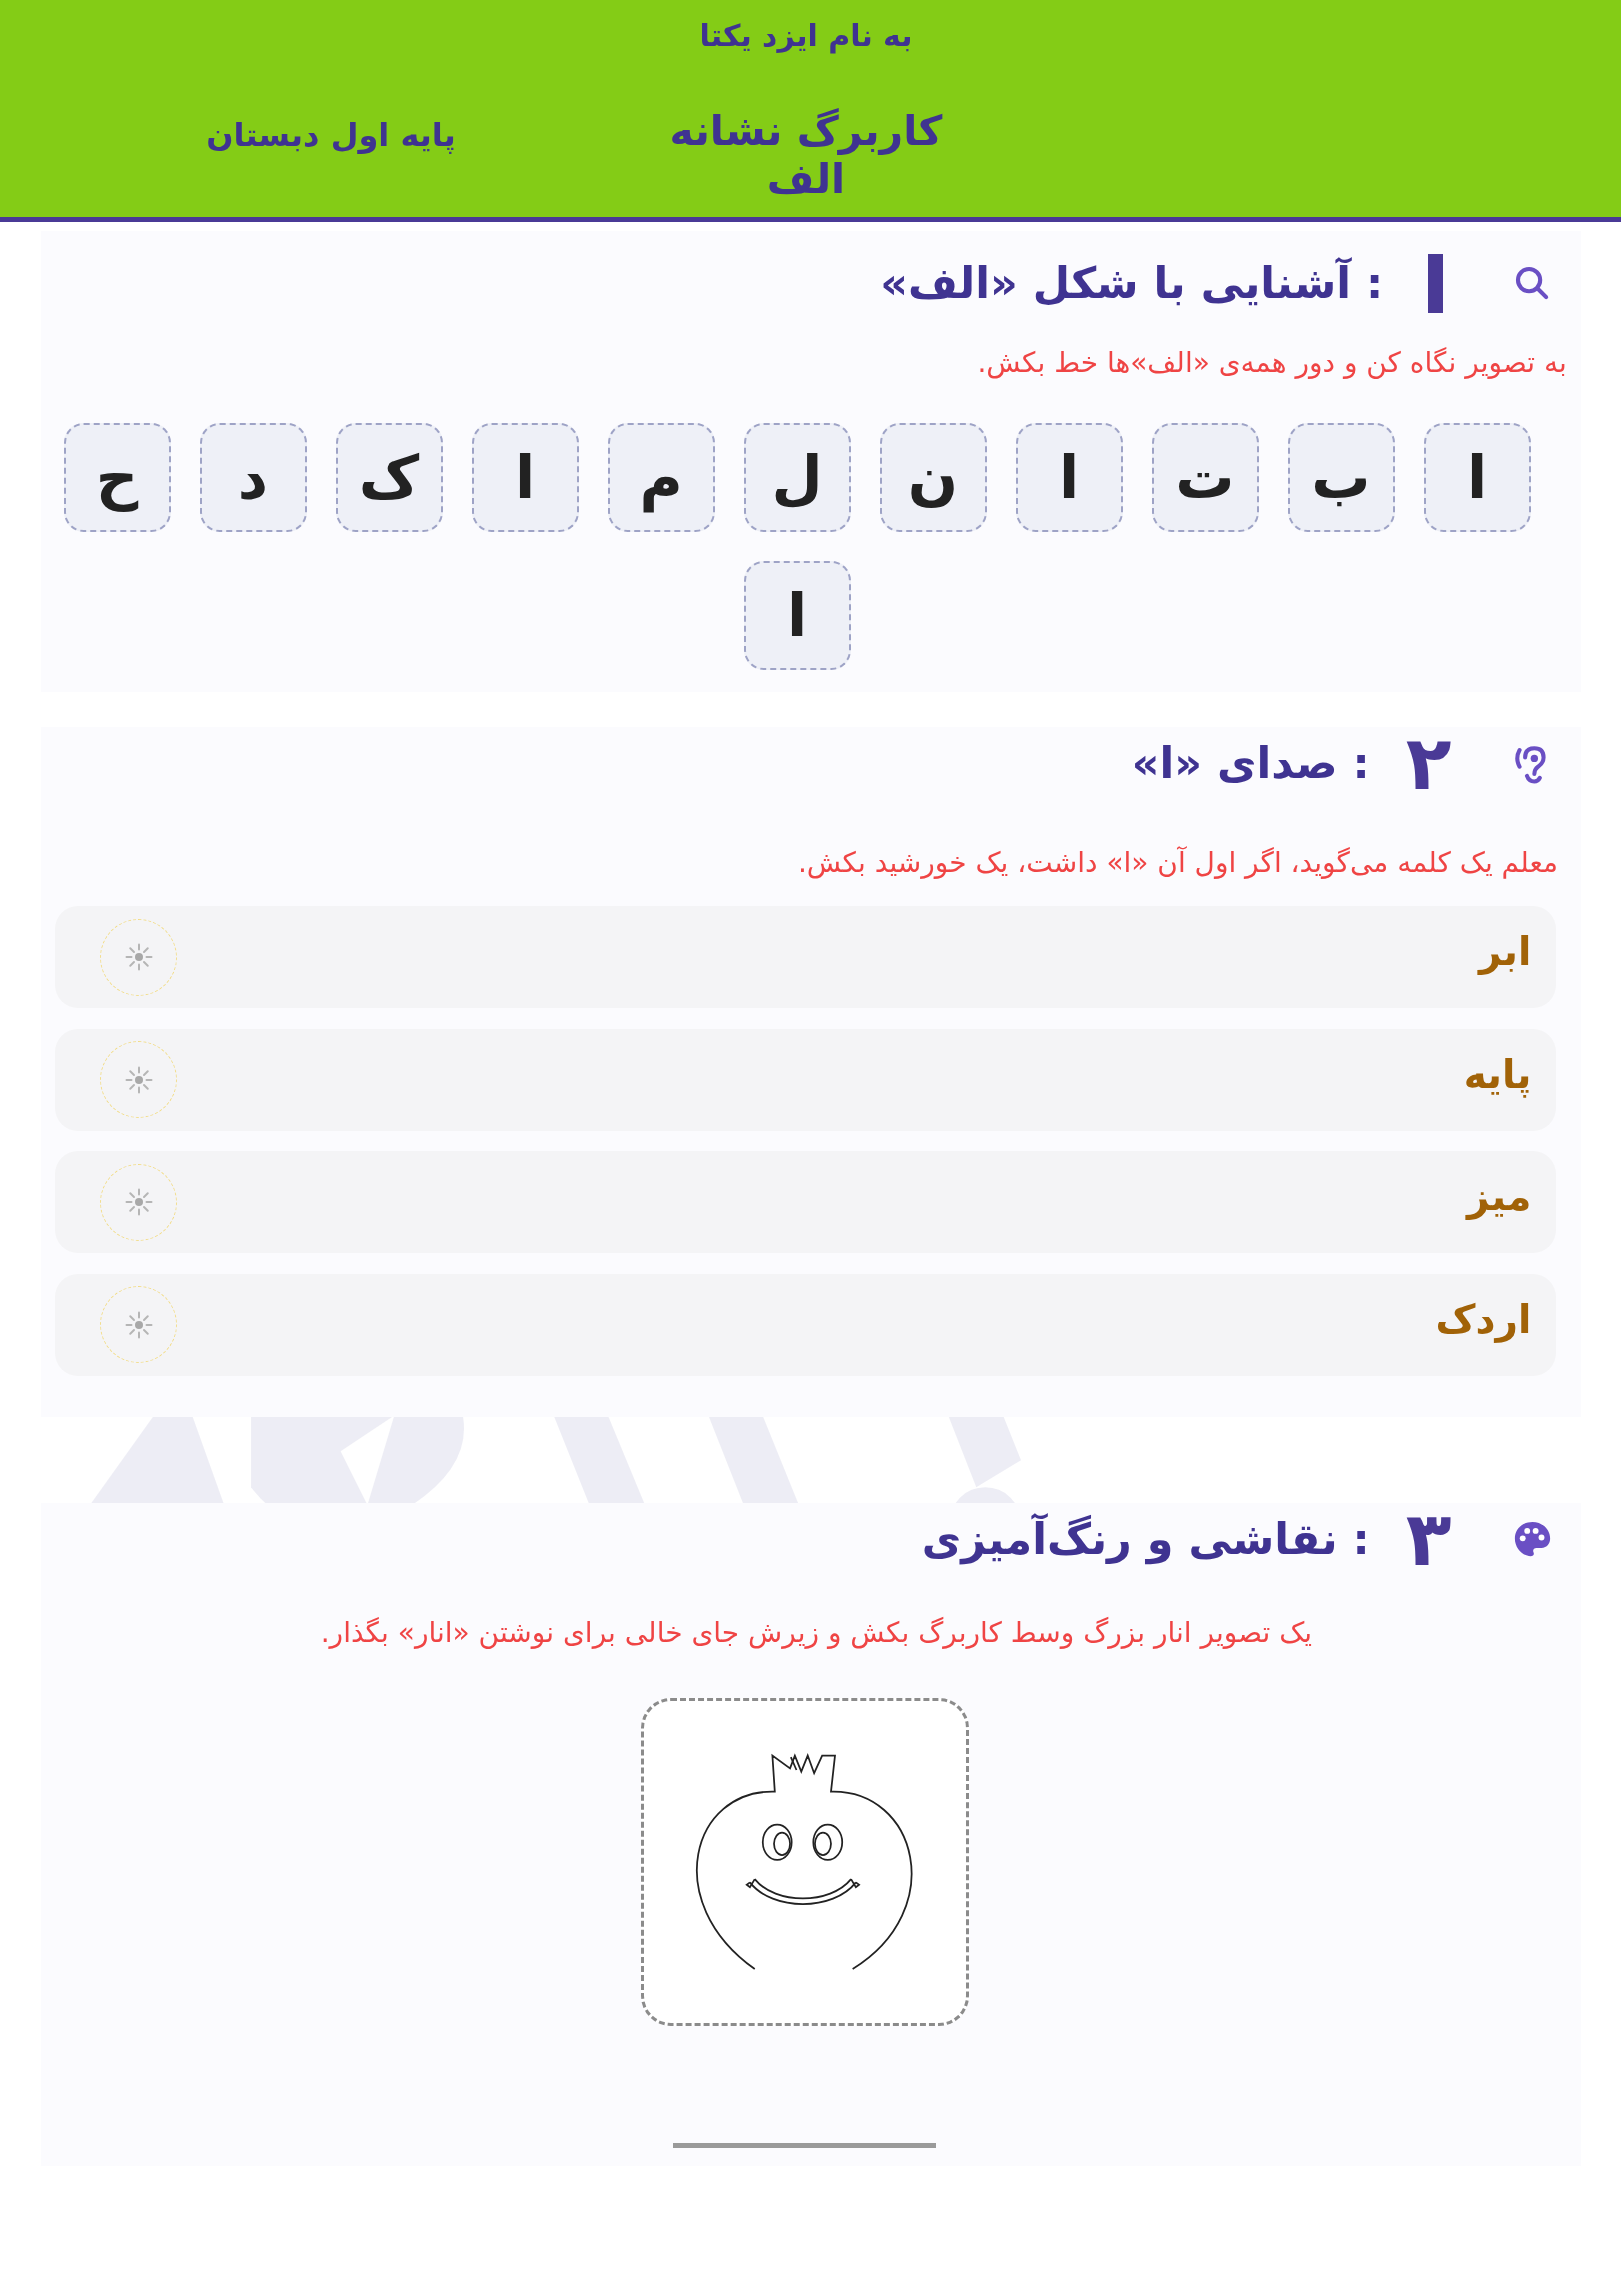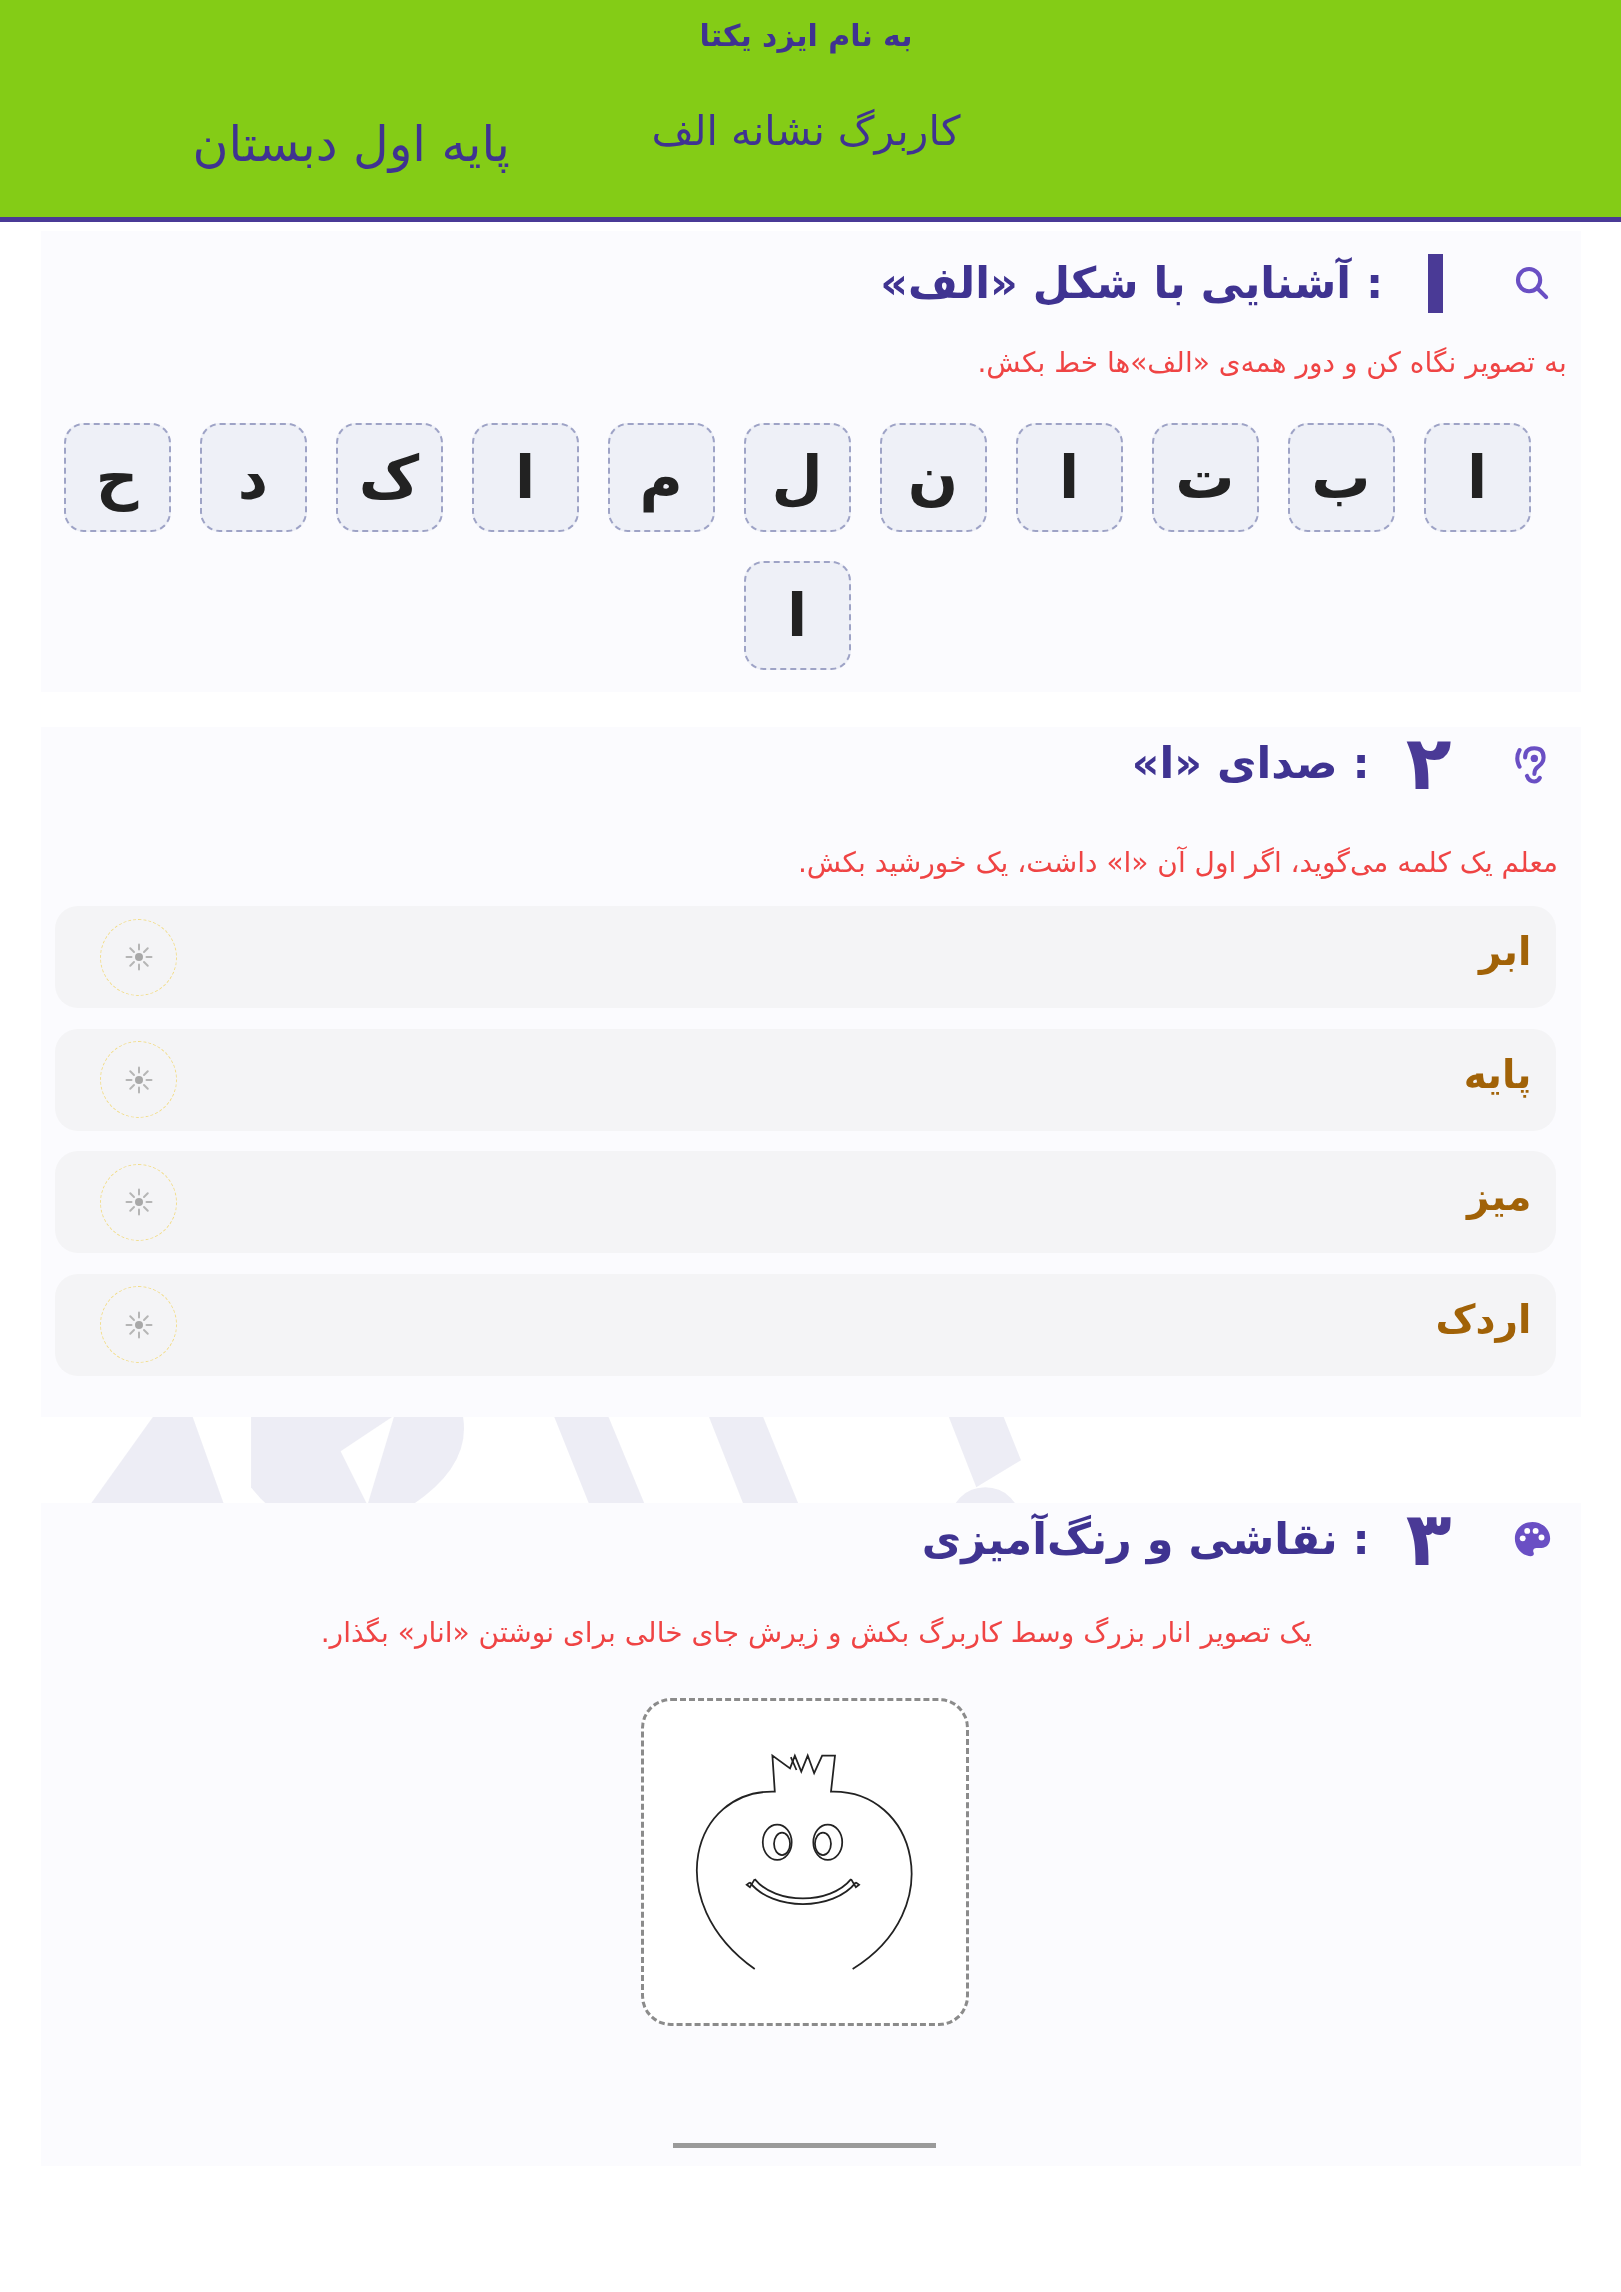--- a/index.html
+++ b/index.html
@@ -3,22 +3,22 @@
   <meta charset="utf-8">
   <style>
     * { box-sizing: border-box; margin: 0; padding: 0; }
     html, body { width: 1621px; height: 2293px; background: #ffffff; overflow: hidden; }
     body { position: relative; font-family: "DejaVu Sans", sans-serif; color: #2b2b2b; direction: rtl; }
 
     
     .header { position: absolute; left: 0; top: 0; width: 1621px; height: 222px; background: #84cc16; }
     .header-rule { position: absolute; left: 0; top: 217px; width: 1621px; height: 4.5px; background: #4a3a96; }
     .basmala { position: absolute; top: 18px; left: 627px; width: 358px; text-align: center; font-weight: bold; font-size: 30px; color: #3f3391; }
-    .title-main { position: absolute; top: 107px; left: 627px; width: 358px; text-align: center; font-weight: normal; font-size: 41px; color: #3f3391; }
-    .grade { position: absolute; top: 116px; left: 152px; width: 358px; font-weight: normal; font-size: 49px; color: #3f3391; }
+    .title-main { position: absolute; top: 107px; left: 627px; width: 358px; text-align: center; font-weight: bold; font-size: 41px; color: #3f3391; }
+    .grade { position: absolute; top: 116px; left: 152px; width: 358px; text-align: center; font-weight: bold; font-size: 32px; color: #3f3391; }
     .info-fields { position: absolute; right: 63px; top: 21.5px; width: 304px; }
     .info-row { font-weight: bold; font-size: 21.5px; color: #3f3391; height: 68px; line-height: 36px; white-space: nowrap; }
     .info-row .dots { letter-spacing: 0.9px; }
 
     
     .section { position: absolute; left: 41px; width: 1540px; background: #fbfbfe; }
     .sec1 { top: 231px; height: 461px; }
     .sec2 { top: 727px; height: 690px; }
     .sec3 { top: 1503px; height: 663px; }
 

